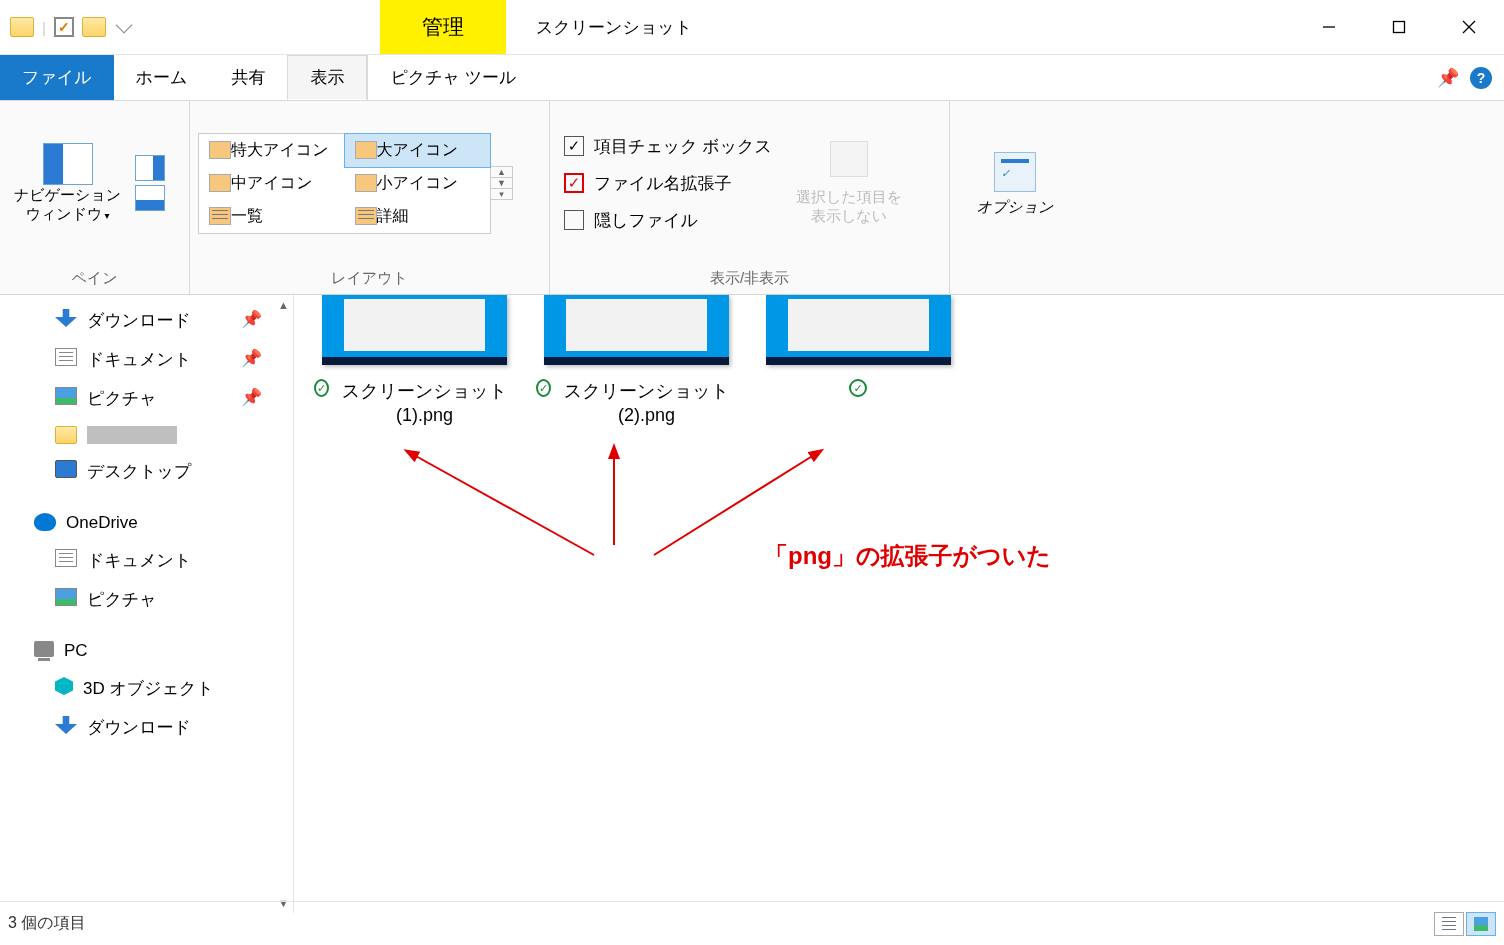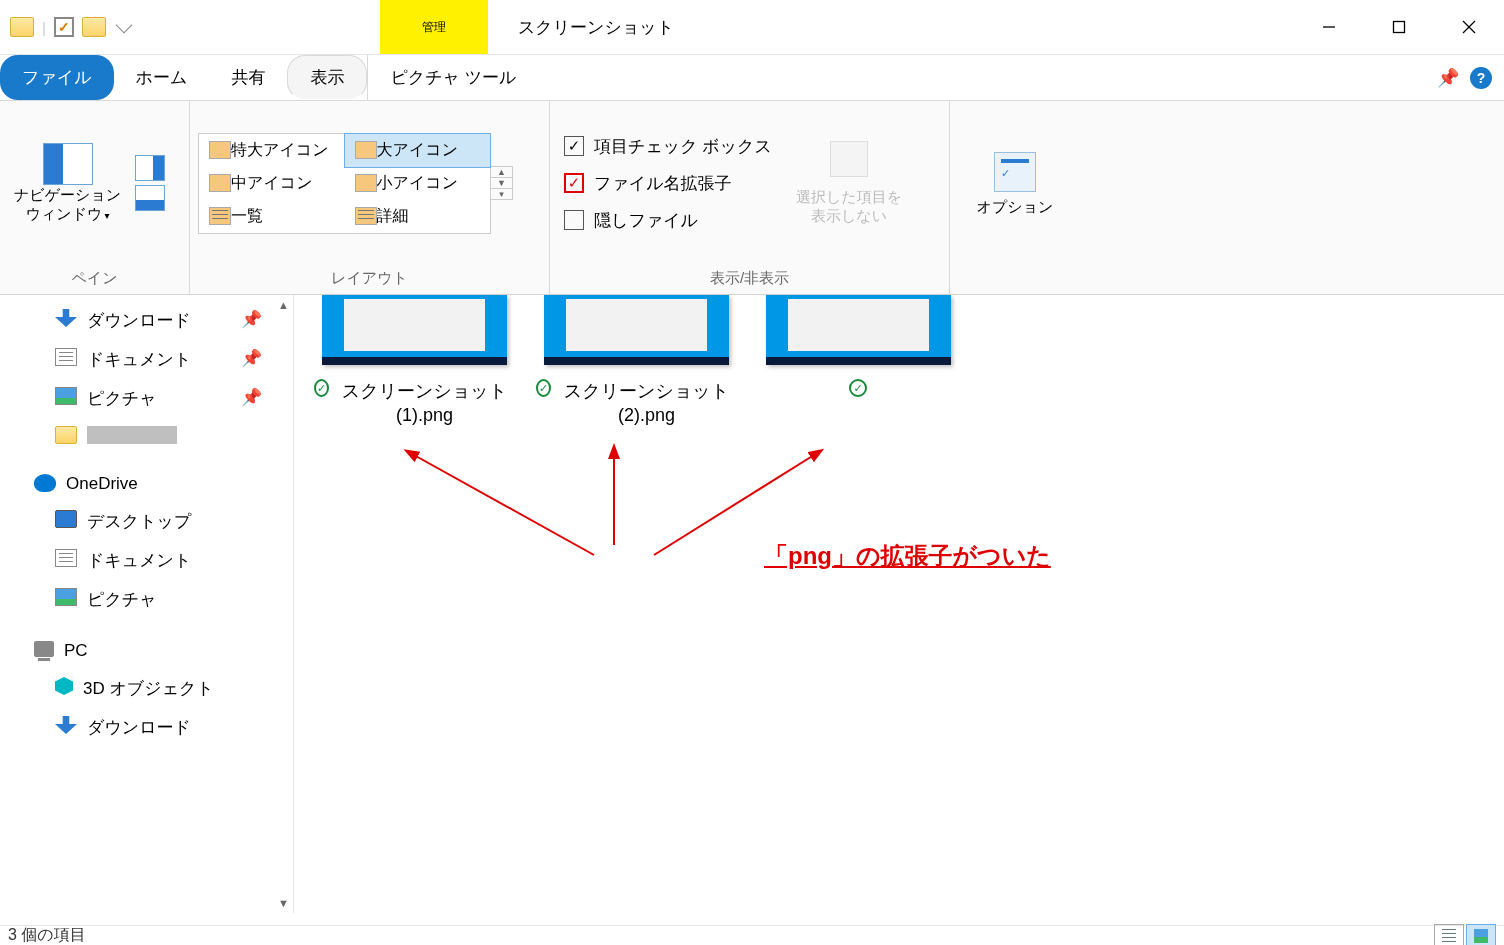--- a/index.html
+++ b/index.html
@@ -4,29 +4,29 @@
 <style>
 * { margin: 0; padding: 0; box-sizing: border-box; font-family: "Yu Gothic UI", "Meiryo", sans-serif; }
 body { background: #fff; font-size: 15px; color: #000; width: 1504px; height: 945px; overflow: hidden; position: relative; }
 
 
 .titlebar { height: 55px; display: flex; align-items: center; border-bottom: 1px solid #e5e5e5; }
 .titlebar-left { display: flex; align-items: center; gap: 8px; padding-left: 10px; }
 .folder-icon-sm { width: 24px; height: 20px; background: linear-gradient(#ffe9a6, #fcd468); border: 1px solid #d9b23a; border-radius: 2px; position: relative; }
 .checkbox-titlebar { width: 20px; height: 20px; border: 2px solid #888; display: inline-flex; align-items: center; justify-content: center; color: #e07b00; font-weight: bold; font-size: 14px; }
 .qat-dropdown { width: 12px; height: 12px; border-left: 1px solid #888; border-bottom: 1px solid #888; transform: rotate(-45deg); margin-left: 4px; margin-bottom:4px;}
-.context-tab { background: #fff100; padding: 0 42px; height: 54px; display:flex; align-items:center; font-size: 12px; margin-left: 250px; }
+.context-tab { background: #fff100; padding: 0 42px; height: 54px; display:flex; align-items:center; font-size: 21px; margin-left: 250px; }
 .wintitle { margin-left: 30px; font-size: 17px; }
 .window-controls { margin-left: auto; display: flex; }
 .winbtn { width: 70px; height: 54px; display: flex; align-items: center; justify-content: center; font-size: 18px; }
 .winbtn svg { width:14px; height:14px; }
 
 
 .tabsrow { height: 46px; display: flex; align-items: stretch; border-bottom: 1px solid #d9d9d9; }
-.tab { padding: 0 22px; display:flex; align-items:center; font-size: 17px; cursor: default; border-radius: 18px; }
+.tab { padding: 0 22px; display:flex; align-items:center; font-size: 17px; cursor: default; }
 .tab.file { background: #1979ca; color:#fff; }
 .tab.active { border: 1px solid #d9d9d9; border-bottom: 1px solid #fff; background: #f5f5f5; }
 .context-under { padding: 0 22px; display:flex; align-items:center; font-size: 17px; border-left: 1px solid #d9d9d9; }
 .tabsrow-right { margin-left: auto; display:flex; align-items:center; gap:10px; padding-right:12px; }
 .pin-icon { color:#999; font-size:18px; }
 .help-icon { width:22px; height:22px; border-radius:50%; background:#1979ca; color:#fff; display:flex; align-items:center; justify-content:center; font-size:14px; font-weight:bold;}
 
 
 .ribbon { height: 194px; background: #fafafa; border-bottom: 1px solid #d6d6d6; display: flex; }
 .ribbon-group { border-right: 1px solid #d9d9d9; display:flex; flex-direction:column; }
@@ -95,24 +95,24 @@
 .thumb-card { width: 200px; display:flex; flex-direction:column; align-items:center;}
 .thumb { width: 185px; height: 70px; background:#0097e6; position:relative; box-shadow: 2px 2px 4px rgba(0,0,0,0.25);}
 .thumb::before { content:""; position:absolute; left:22px; right:22px; top:4px; bottom:14px; background:#f2f2f2; }
 .thumb::after { content:""; position:absolute; left:0; right:0; bottom:0; height:8px; background:#0a1a3a;}
 .thumb-label { margin-top:14px; display:flex; align-items:flex-start; gap:6px; justify-content:center;}
 .sync-chk { width:18px; height:18px; border:2px solid #178a3a; border-radius:50%; color:#178a3a; font-size:11px; display:inline-flex; align-items:center; justify-content:center;}
 .fname { text-align:center; line-height:1.35; font-size:18px;}
 
 
 .annot-svg { position:absolute; left: 0; top: 0; width: 1200px; height: 420px; pointer-events:none;}
-.annot-text { position:absolute; color:#e00000; font-size: 24px; font-weight:600; left:470px; top:245px;text-decoration:underline;}
-
-
-.statusbar { position:absolute; bottom:0; left:0; right:0; height:20px; border-top:1px solid #e5e5e5; display:flex; align-items:center; padding: 0 8px; font-size:16px; color:#333;}
+.annot-text { position:absolute; color:#e00000; font-size: 24px; font-weight:600; left:470px; top:245px;}
+
+
+.statusbar { position:absolute; bottom:0; left:0; right:0; height:44px; border-top:1px solid #e5e5e5; display:flex; align-items:center; padding: 0 8px; font-size:16px; color:#333;}
 .viewswitch { margin-left:auto; display:flex; gap:2px;}
 .vs { width:30px; height:24px; border:1px solid #aaa; display:flex; align-items:center; justify-content:center; font-size:12px; color:#678;}
 .vs.active { background:#cde6f7; border-color:#6bb0e8;}
 .vs-details::before{content:""; width:14px; height:14px; background:repeating-linear-gradient(#678 0 1px, transparent 1px 4px);}
 .vs-thumbs::before{content:""; width:14px; height:14px; background:linear-gradient(180deg,#4aa0e0 0 60%,#3dbb6a 60%); }
 </style>
 </head>
 <body>
 
 <div class="titlebar">
@@ -230,21 +230,21 @@
       </div>
       <div class="hidden-sel">
         <span class="hs-icn"></span>
         <span class="hs-txt" style="white-space:pre-line;">選択した項目を
 表示しない</span>
       </div>
     </div>
     <div class="group-label">表示/非表示</div>
   </div>
 
-  <div class="ribbon-group" style="width:130px; border-right:none;">
+  <div class="ribbon-group" style="width:130px; border-right:none;font-style:italic;">
     <div class="group-body" style="justify-content:center;">
       <div class="option-btn">
         <span class="opt-icn"></span>
         <span>オプション</span>
       </div>
     </div>
     <div class="group-label">&nbsp;</div>
   </div>
 </div>
 
@@ -265,27 +265,27 @@
       <div class="tree-item">
           <span class="ico pic"></span>
           <span>ピクチャ</span>
           <span class="pin">📌</span>
         </div>
       <div class="tree-item">
           <span class="ico folder"></span>
           <span class="redacted"></span>
         </div>
 
+      <div class="tree-item l2">
+          <span class="ico desktop"></span>
+          <span>デスクトップ</span>
+        </div>
       <div class="tree-item l0" style="margin-top:14px;">
           <span class="ico onedrive"></span>
           <span>OneDrive</span>
-        </div>
-      <div class="tree-item l2">
-          <span class="ico desktop"></span>
-          <span>デスクトップ</span>
         </div>
       <div class="tree-item l2">
           <span class="ico doc"></span>
           <span>ドキュメント</span>
         </div>
       <div class="tree-item l2">
           <span class="ico pic"></span>
           <span>ピクチャ</span>
         </div>
 

